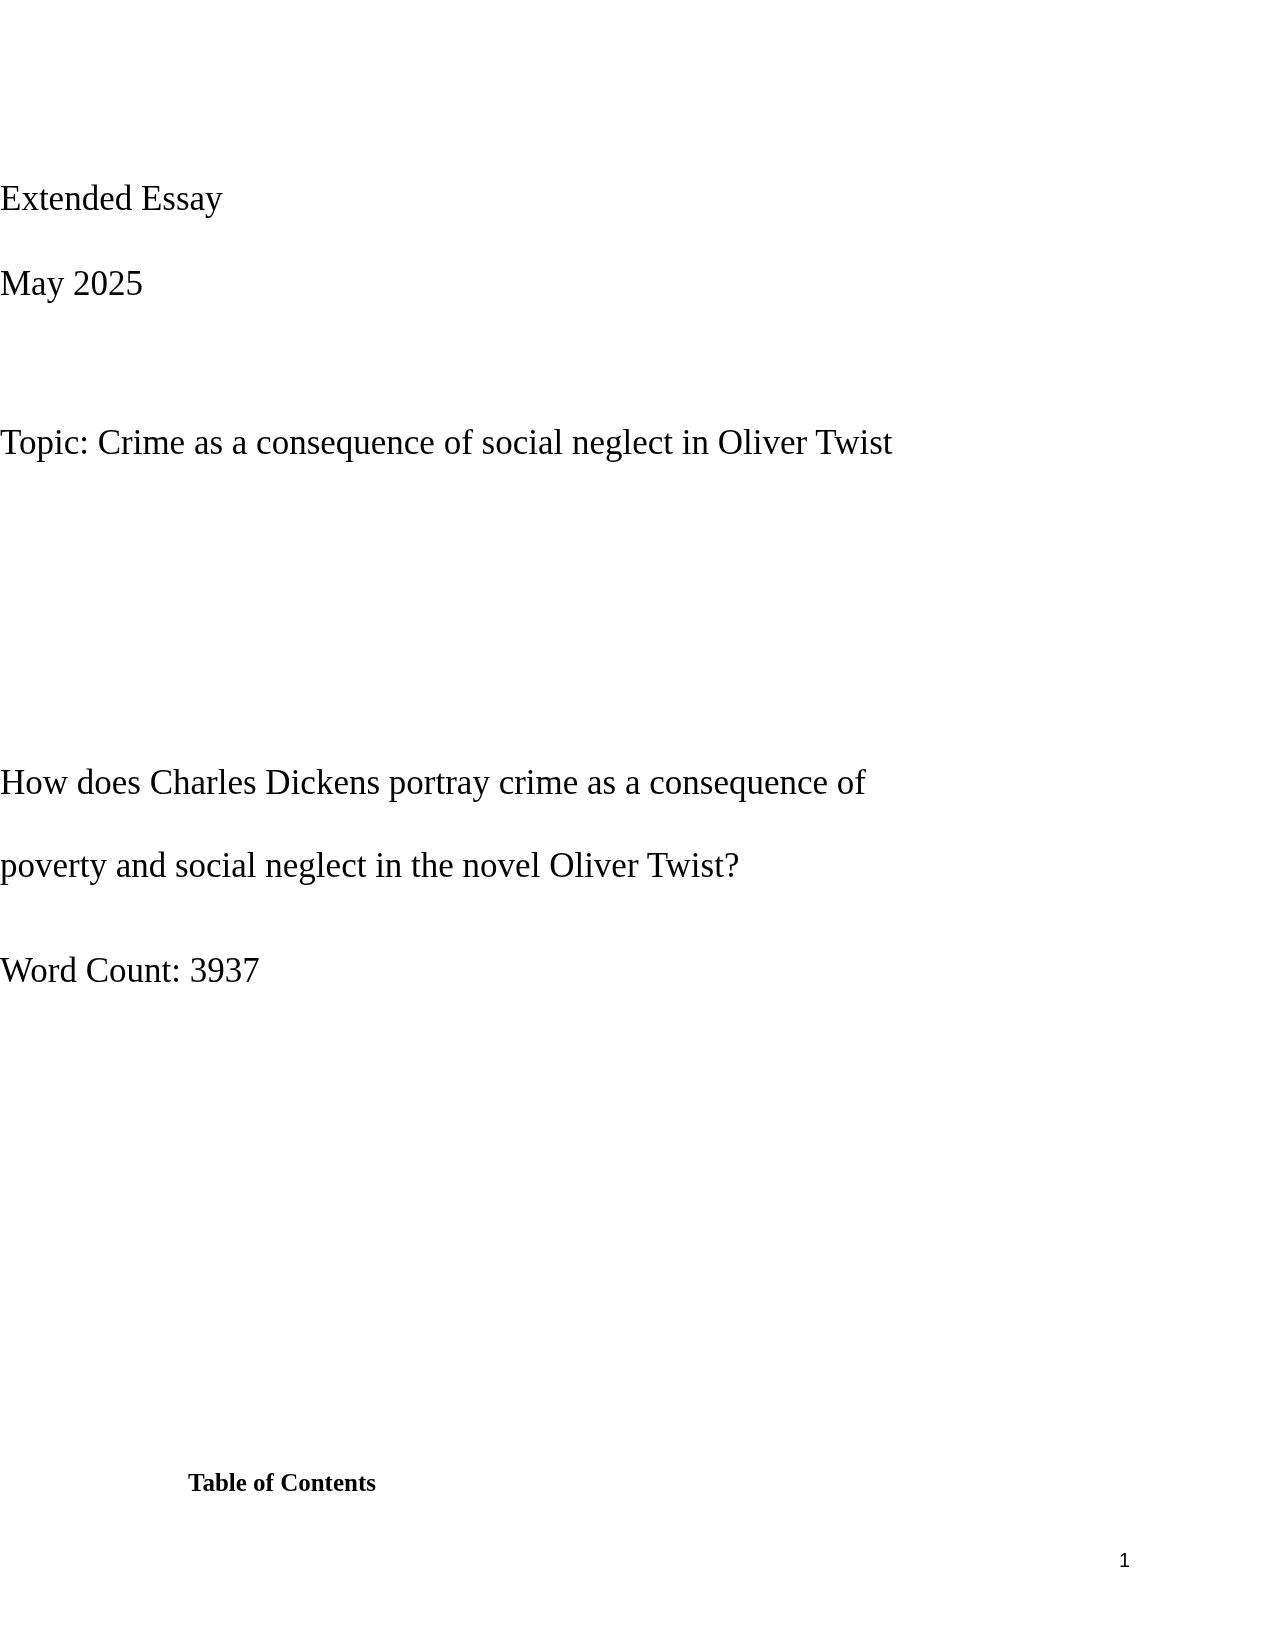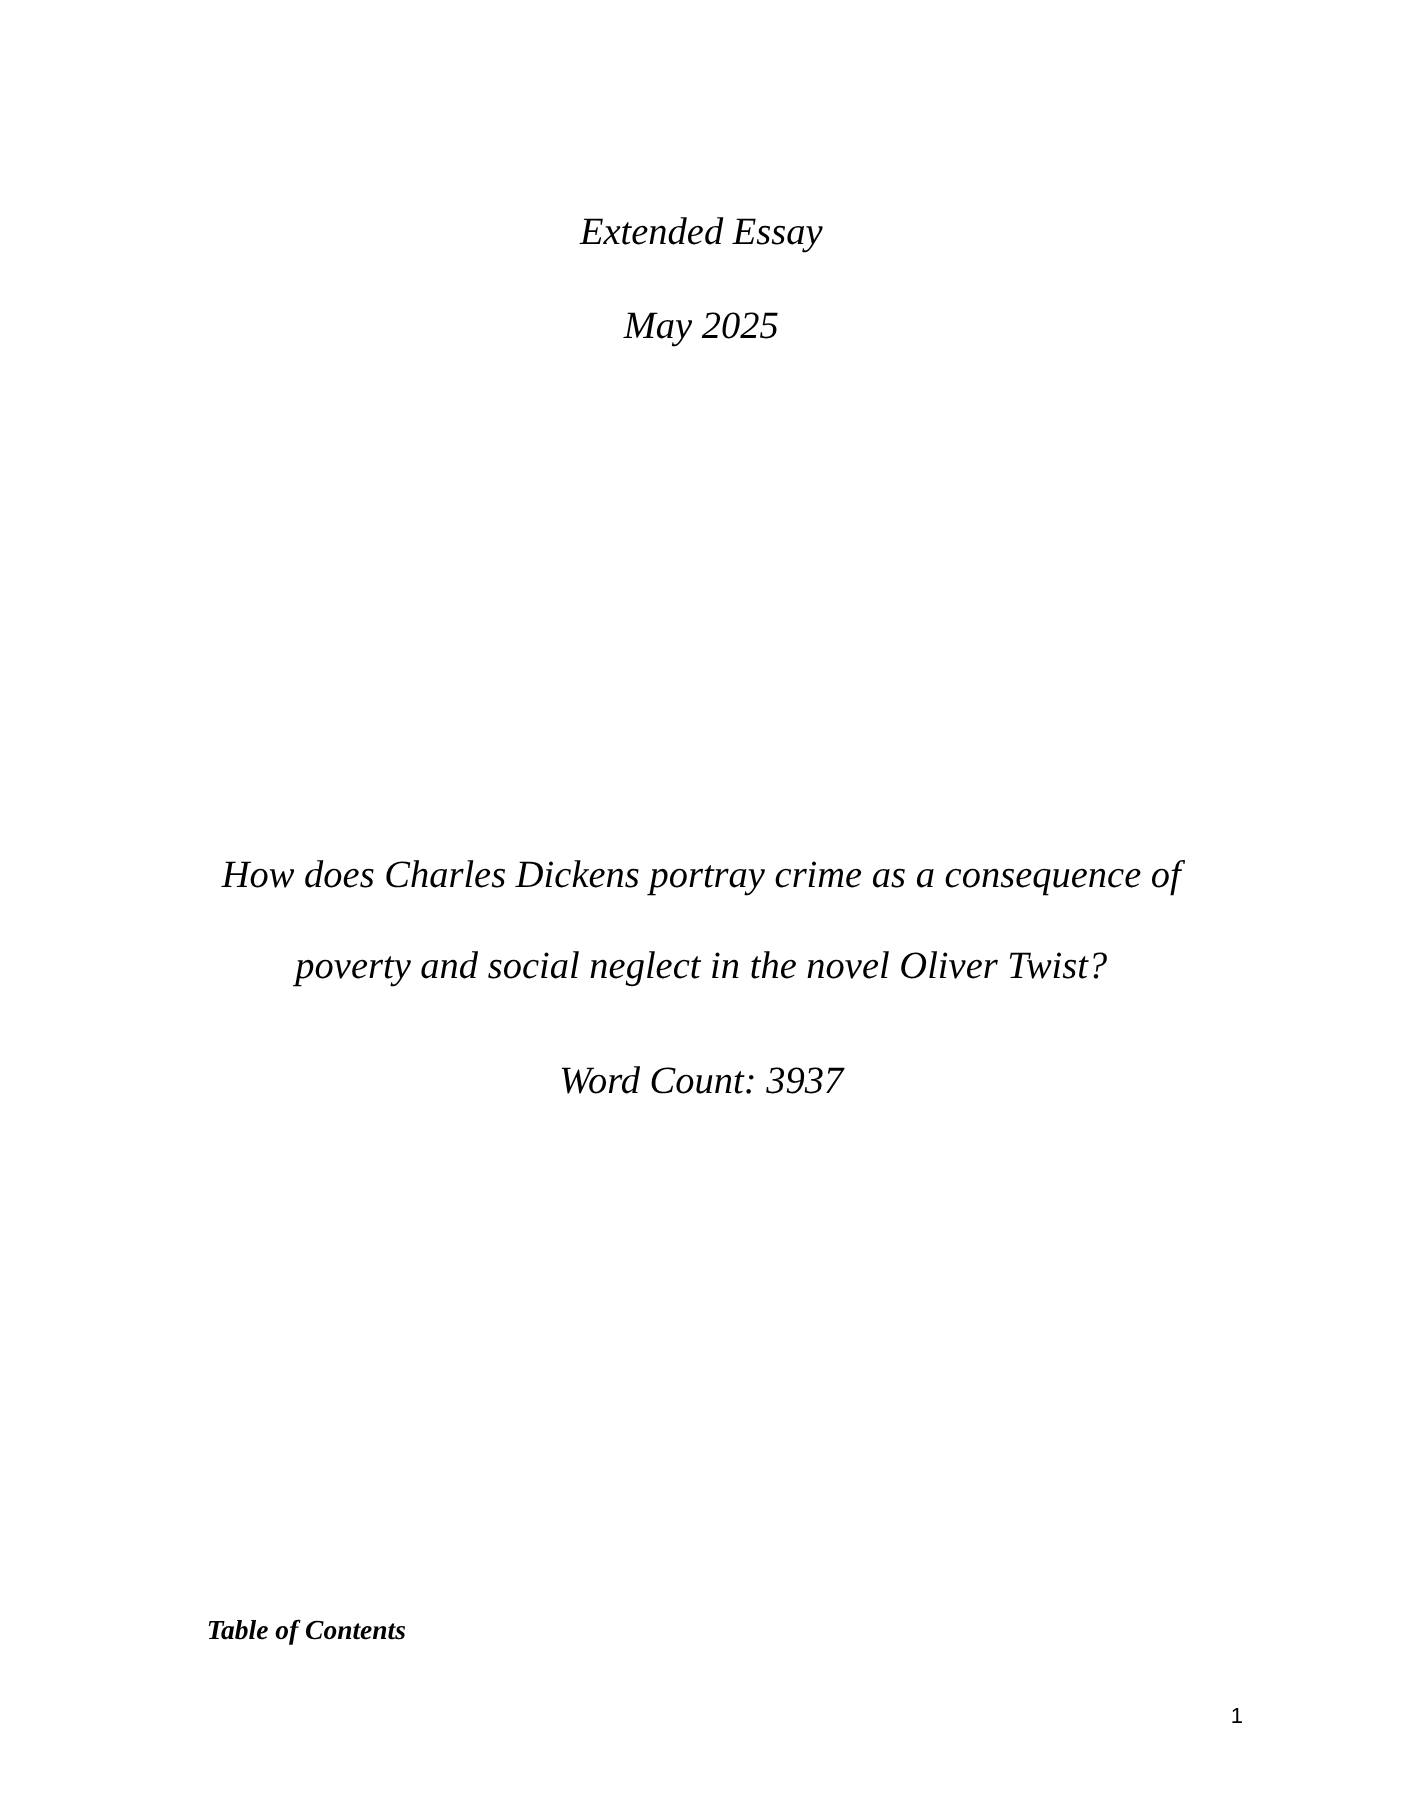--- a/index.html
+++ b/index.html
@@ -1,37 +1,38 @@
 <!DOCTYPE html>
 <html><head>
 <meta charset="utf-8">
 <style>
   html, body { margin: 0; padding: 0; background: #ffffff; }
   body { width: 1275px; height: 1650px; position: relative; overflow: hidden; color: #000; }
   .page { position: absolute; left: 0; top: 0; width: 1275px; height: 1650px; background: #fff; }
   .line {
-    position: absolute; left: 0; width: 1275px; text-align: center;
+    position: absolute; left: 0; width: 1275px; 
     font-family: "Liberation Serif", "DejaVu Serif", serif;
-    font-style: italic; font-size: 35px; line-height: 42px; white-space: nowrap; margin-top: 12px;
+    font-size: 35px; line-height: 42px; white-space: nowrap;
   }
   .toc {
     position: absolute; left: 188px; top: 1468px;
     font-family: "Liberation Serif", "DejaVu Serif", serif;
-    font-weight: bold; font-size: 25px; line-height: 30px; font-style: italic;
+    font-weight: bold; font-size: 25px; line-height: 30px;
   }
   .pagenum {
     position: absolute; left: 1100px; top: 1548px; width: 30px; text-align: right;
     font-family: "Liberation Sans", "DejaVu Sans", sans-serif;
     font-size: 20px; line-height: 24px;
   }
 </style>
 </head>
 <body>
 
 <div class="page">
   <div class="line" style="top:178px;">Extended Essay</div>
   <div class="line" style="top:263px;">May 2025</div>
+  <div class="line" style="top:422px;">Topic: Crime as a consequence of social neglect in Oliver Twist</div>
   <div class="line" style="top:845px;">poverty and social neglect in the novel Oliver Twist?</div>
   <div class="line" style="top:762px;">How does Charles Dickens portray crime as a consequence of</div>
   <div class="line" style="top:950px;">Word Count: 3937</div>
   <div class="toc">Table of Contents</div>
   <div class="pagenum">1</div>
 </div>
 
 </body></html>

